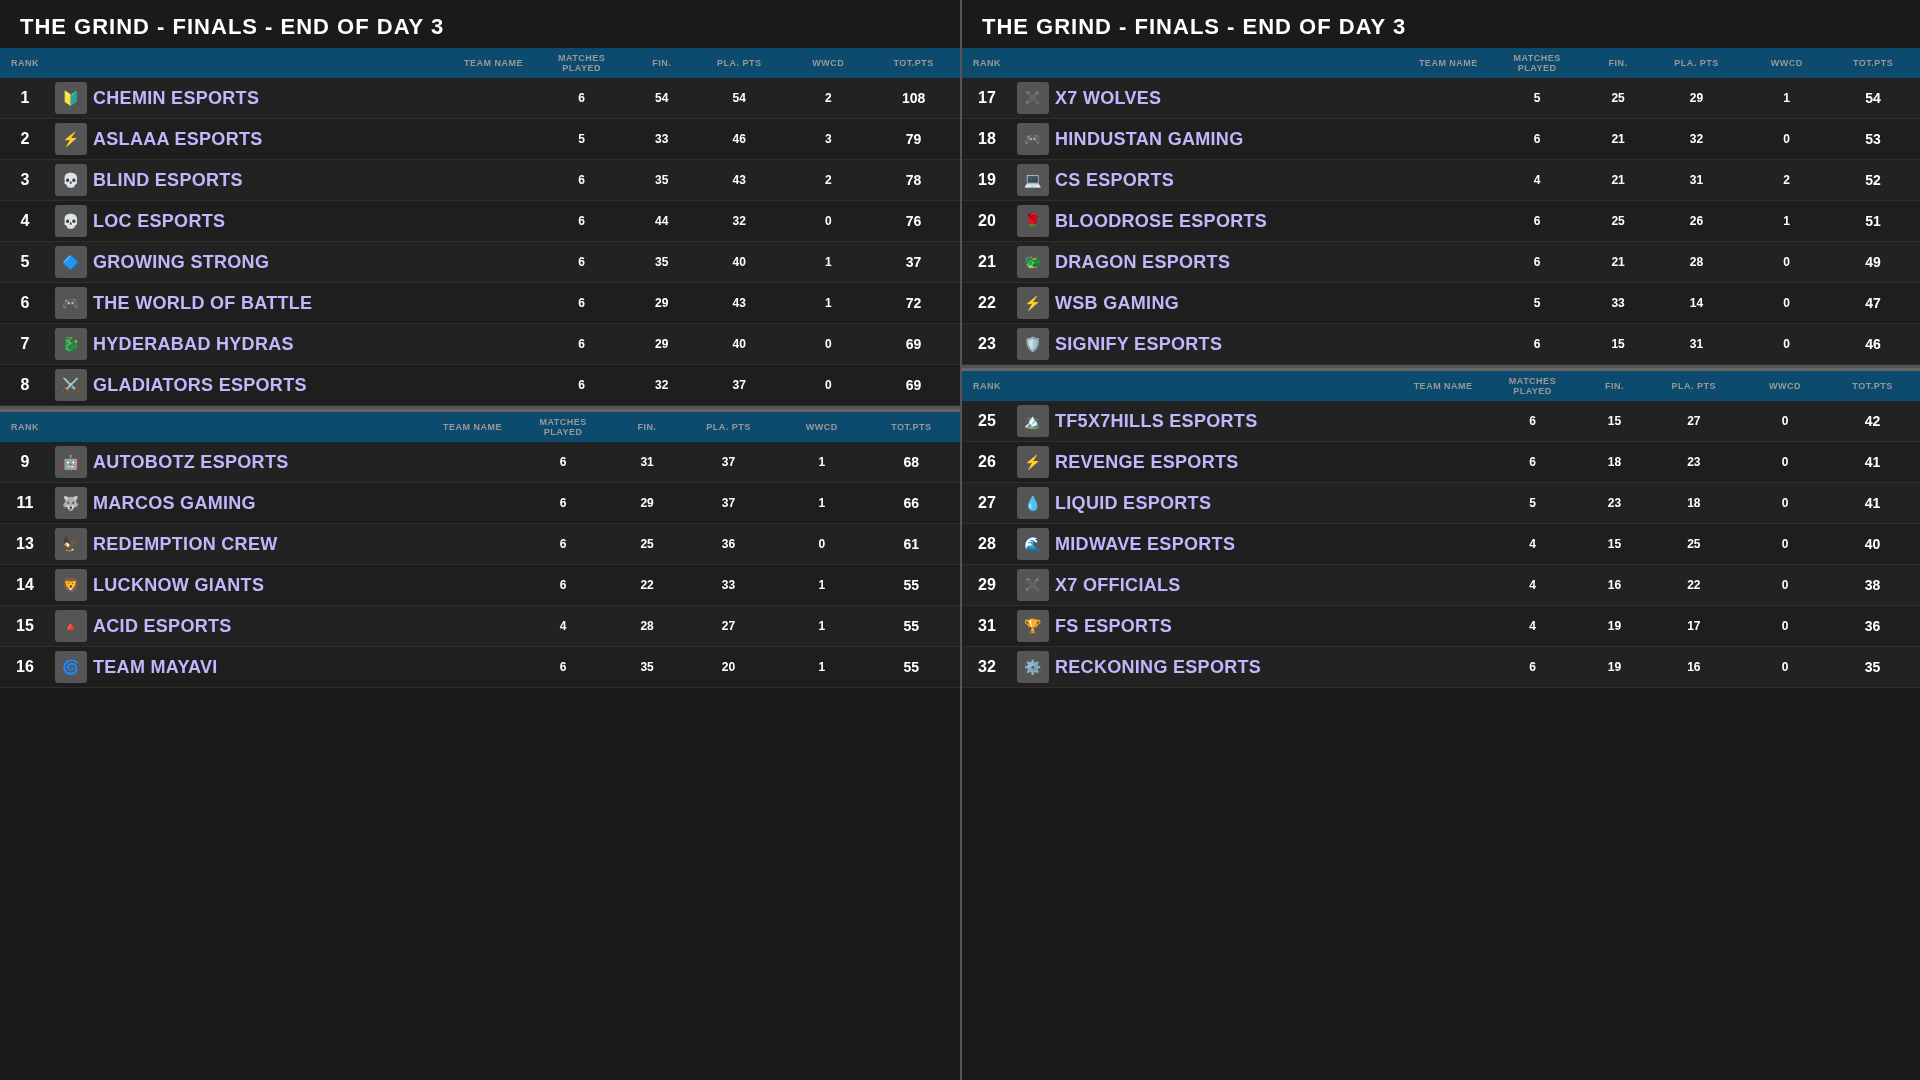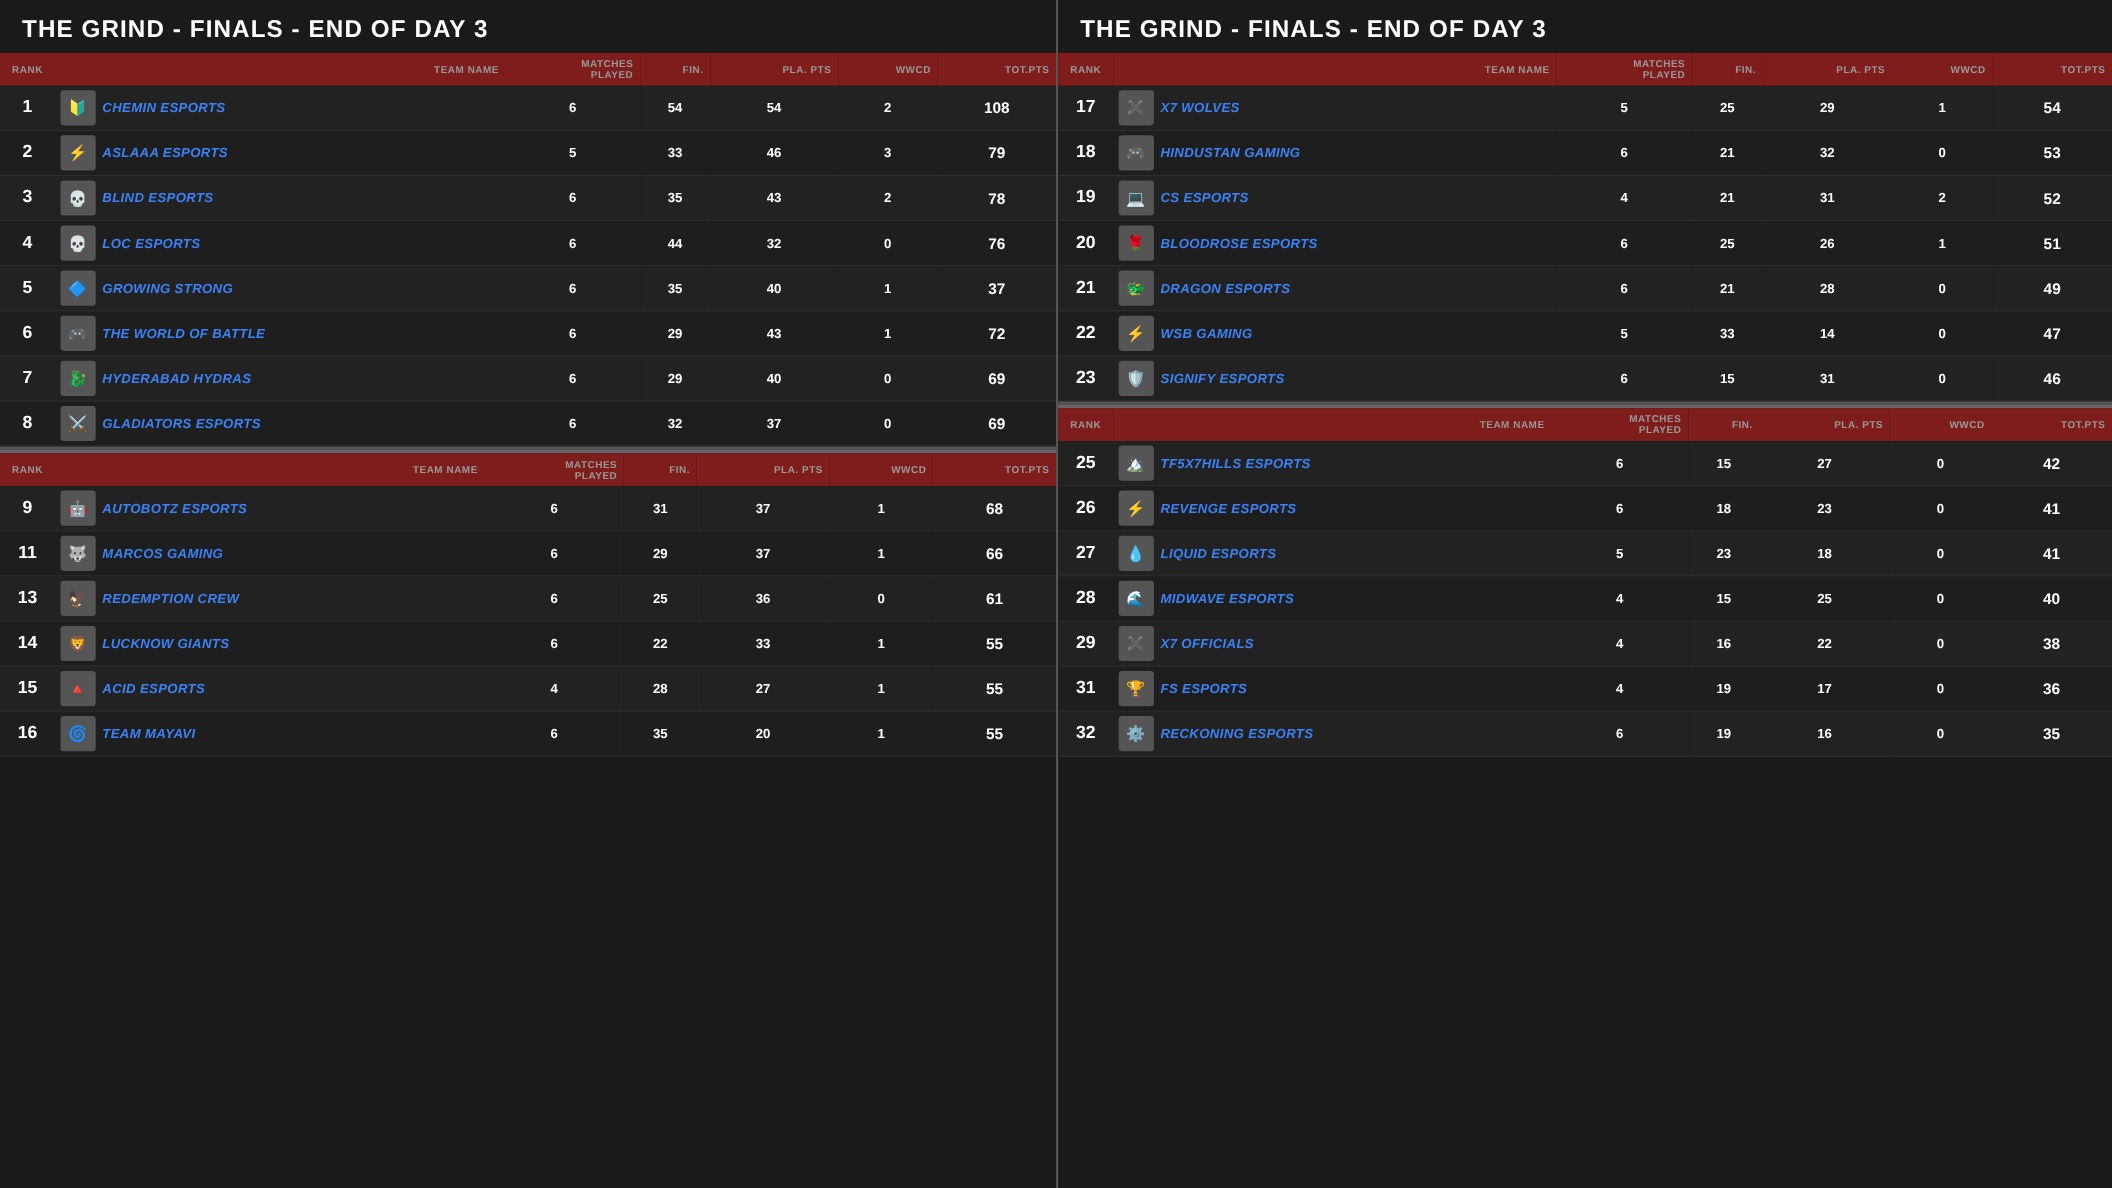--- a/index.html
+++ b/index.html
@@ -18,31 +18,31 @@
       width: 100%;
       height: 100%;
     }
 
     table {
       width: 100%;
       border-collapse: collapse;
     }
 
     thead tr {
-      background: #7f1d1d;
+      background: #0c4a6e;
     }
 
     th {
       color: #aaaaaa;
       font-size: 10px;
       font-weight: 700;
       letter-spacing: 0.5px;
       text-transform: uppercase;
       padding: 6px 8px;
-      text-align: right;
+      text-align: center;
     }
 
     th.team-col {
       text-align: right;
       padding-left: 10px;
     }
 
     th.rank-col {
       text-align: center;
       width: 50px;
@@ -73,25 +73,24 @@
       font-weight: 700;
       width: 45px;
     }
 
     td.team-cell {
       text-align: left;
       padding-left: 5px;
     }
 
     .team-name-text {
-      font-size: 12px;
+      font-size: 18px;
       font-weight: 700;
       letter-spacing: 0.3px;
-      color: #3b82f6;
-      font-style: italic;
+      color: #c4b5fd;
     }
 
     .team-logo {
       display: inline-block;
       width: 32px;
       height: 32px;
       border-radius: 3px;
       margin-right: 6px;
       vertical-align: middle;
       background: #555;

